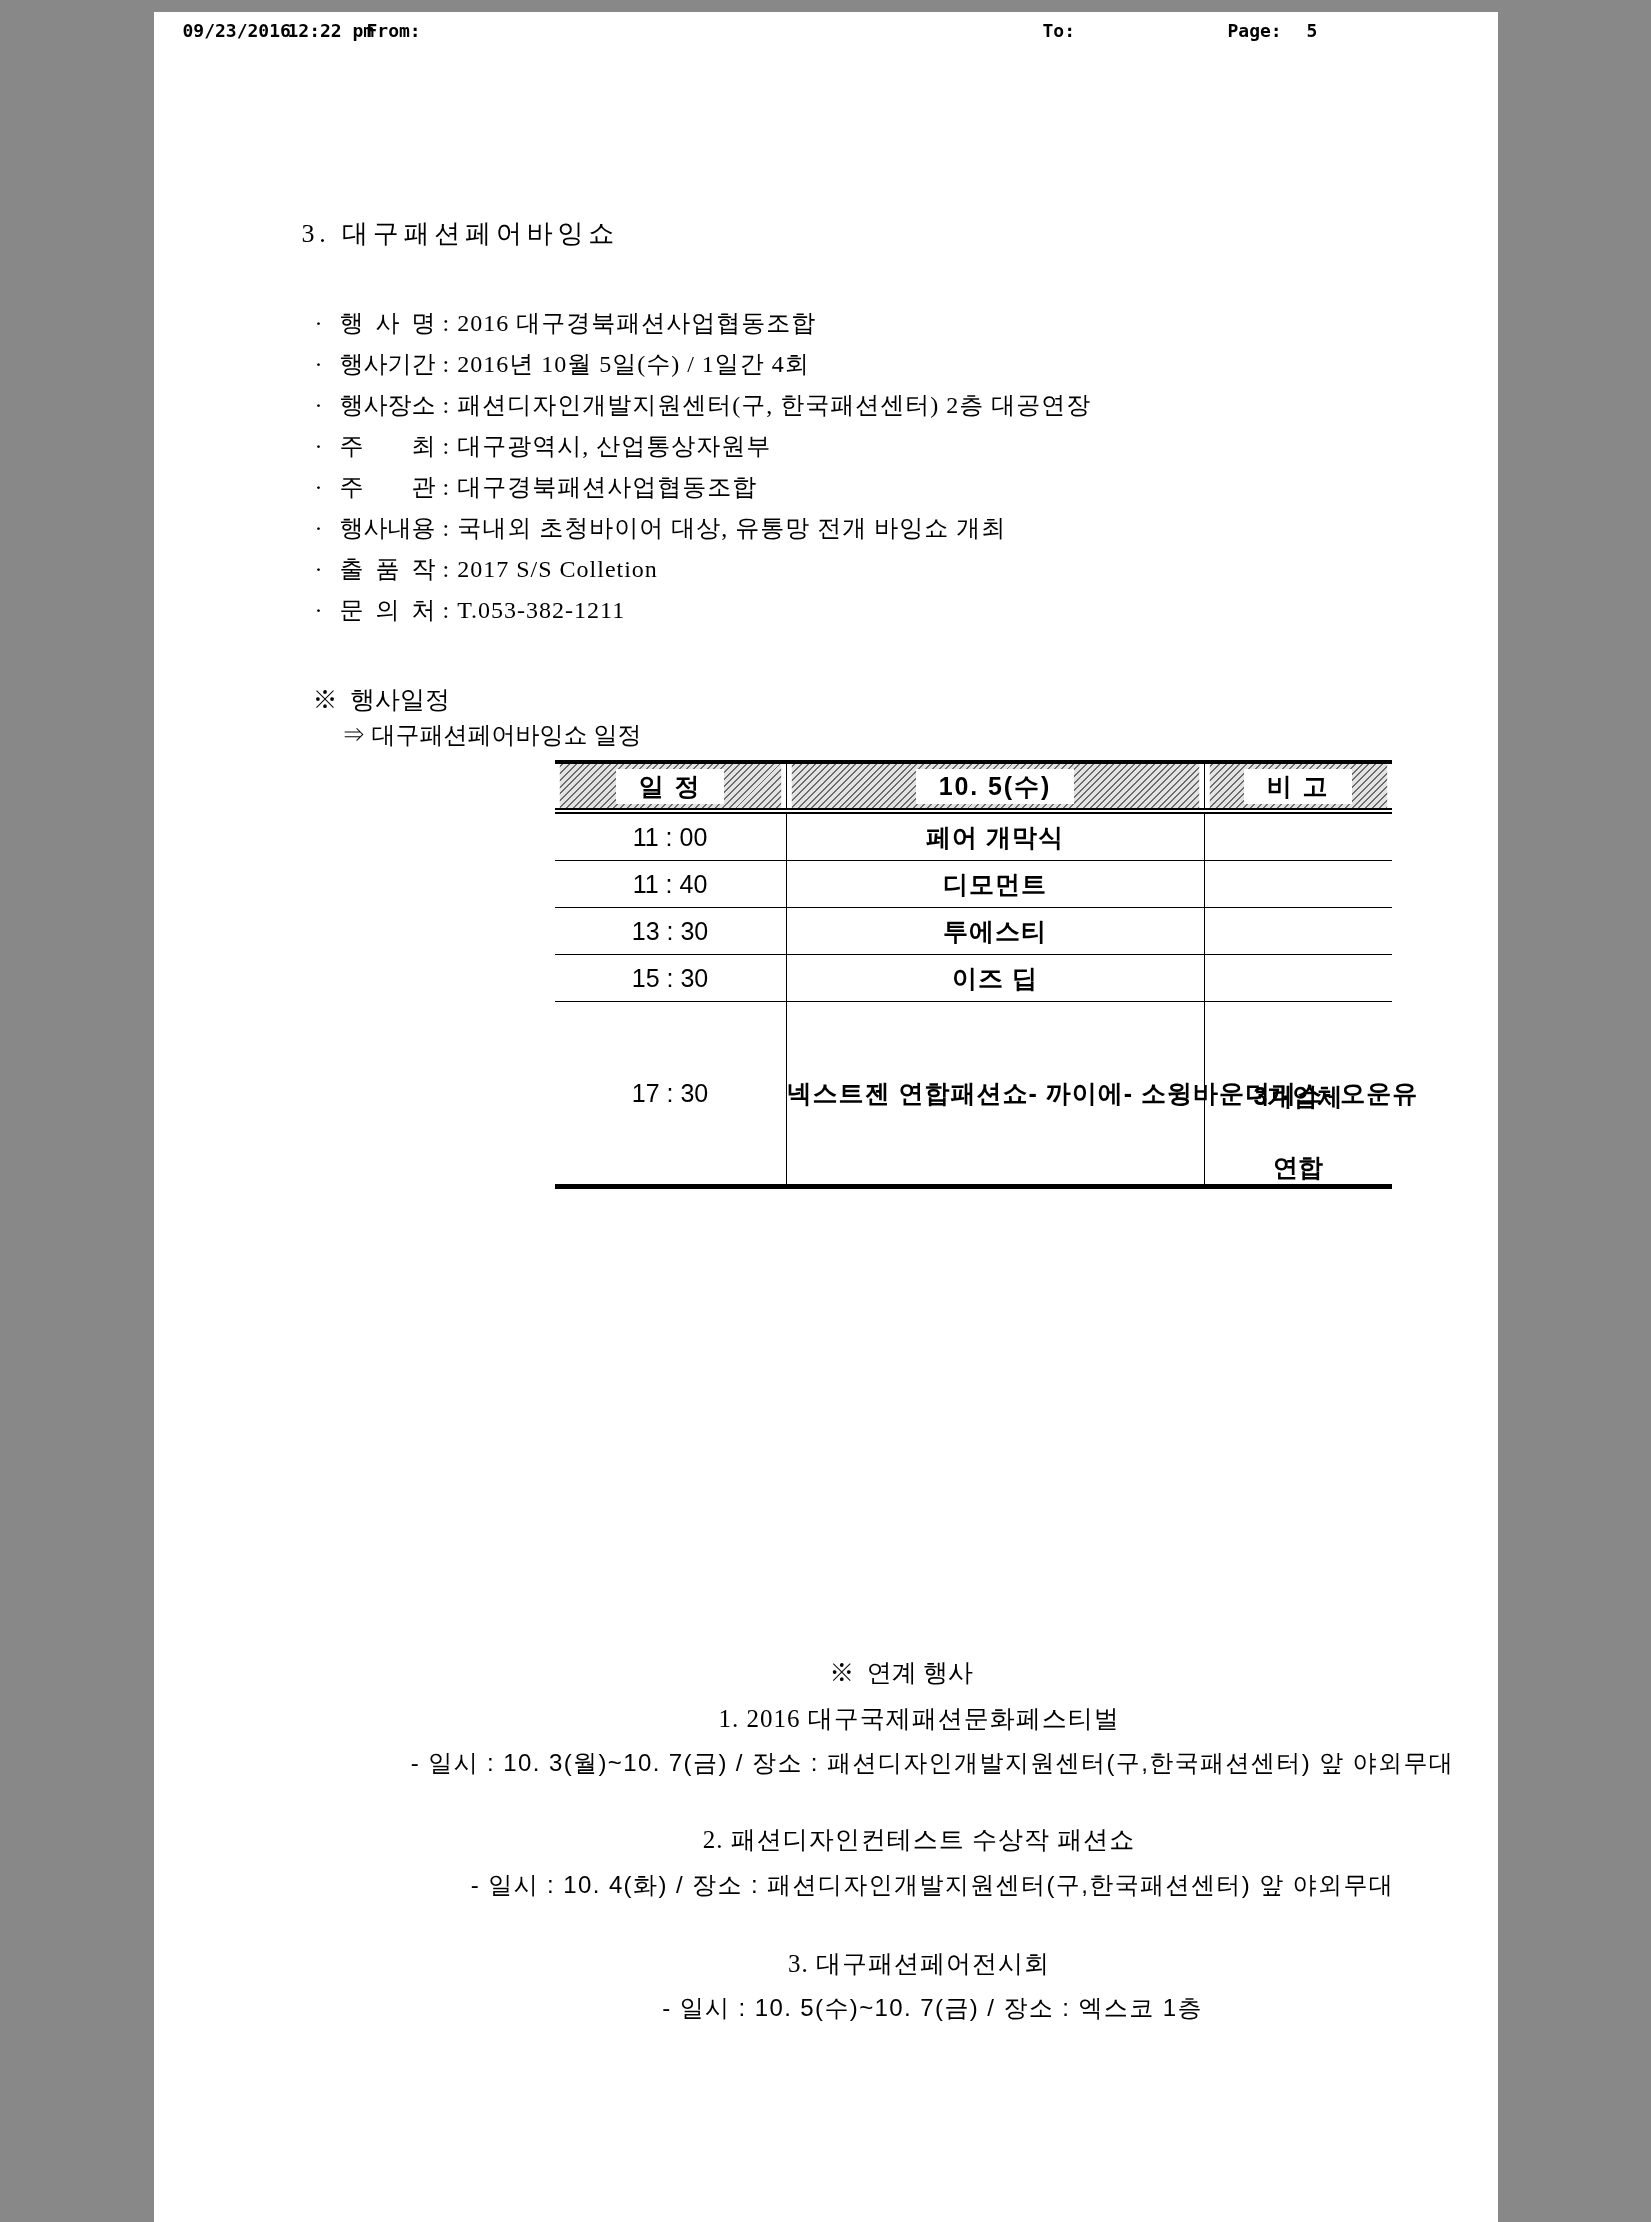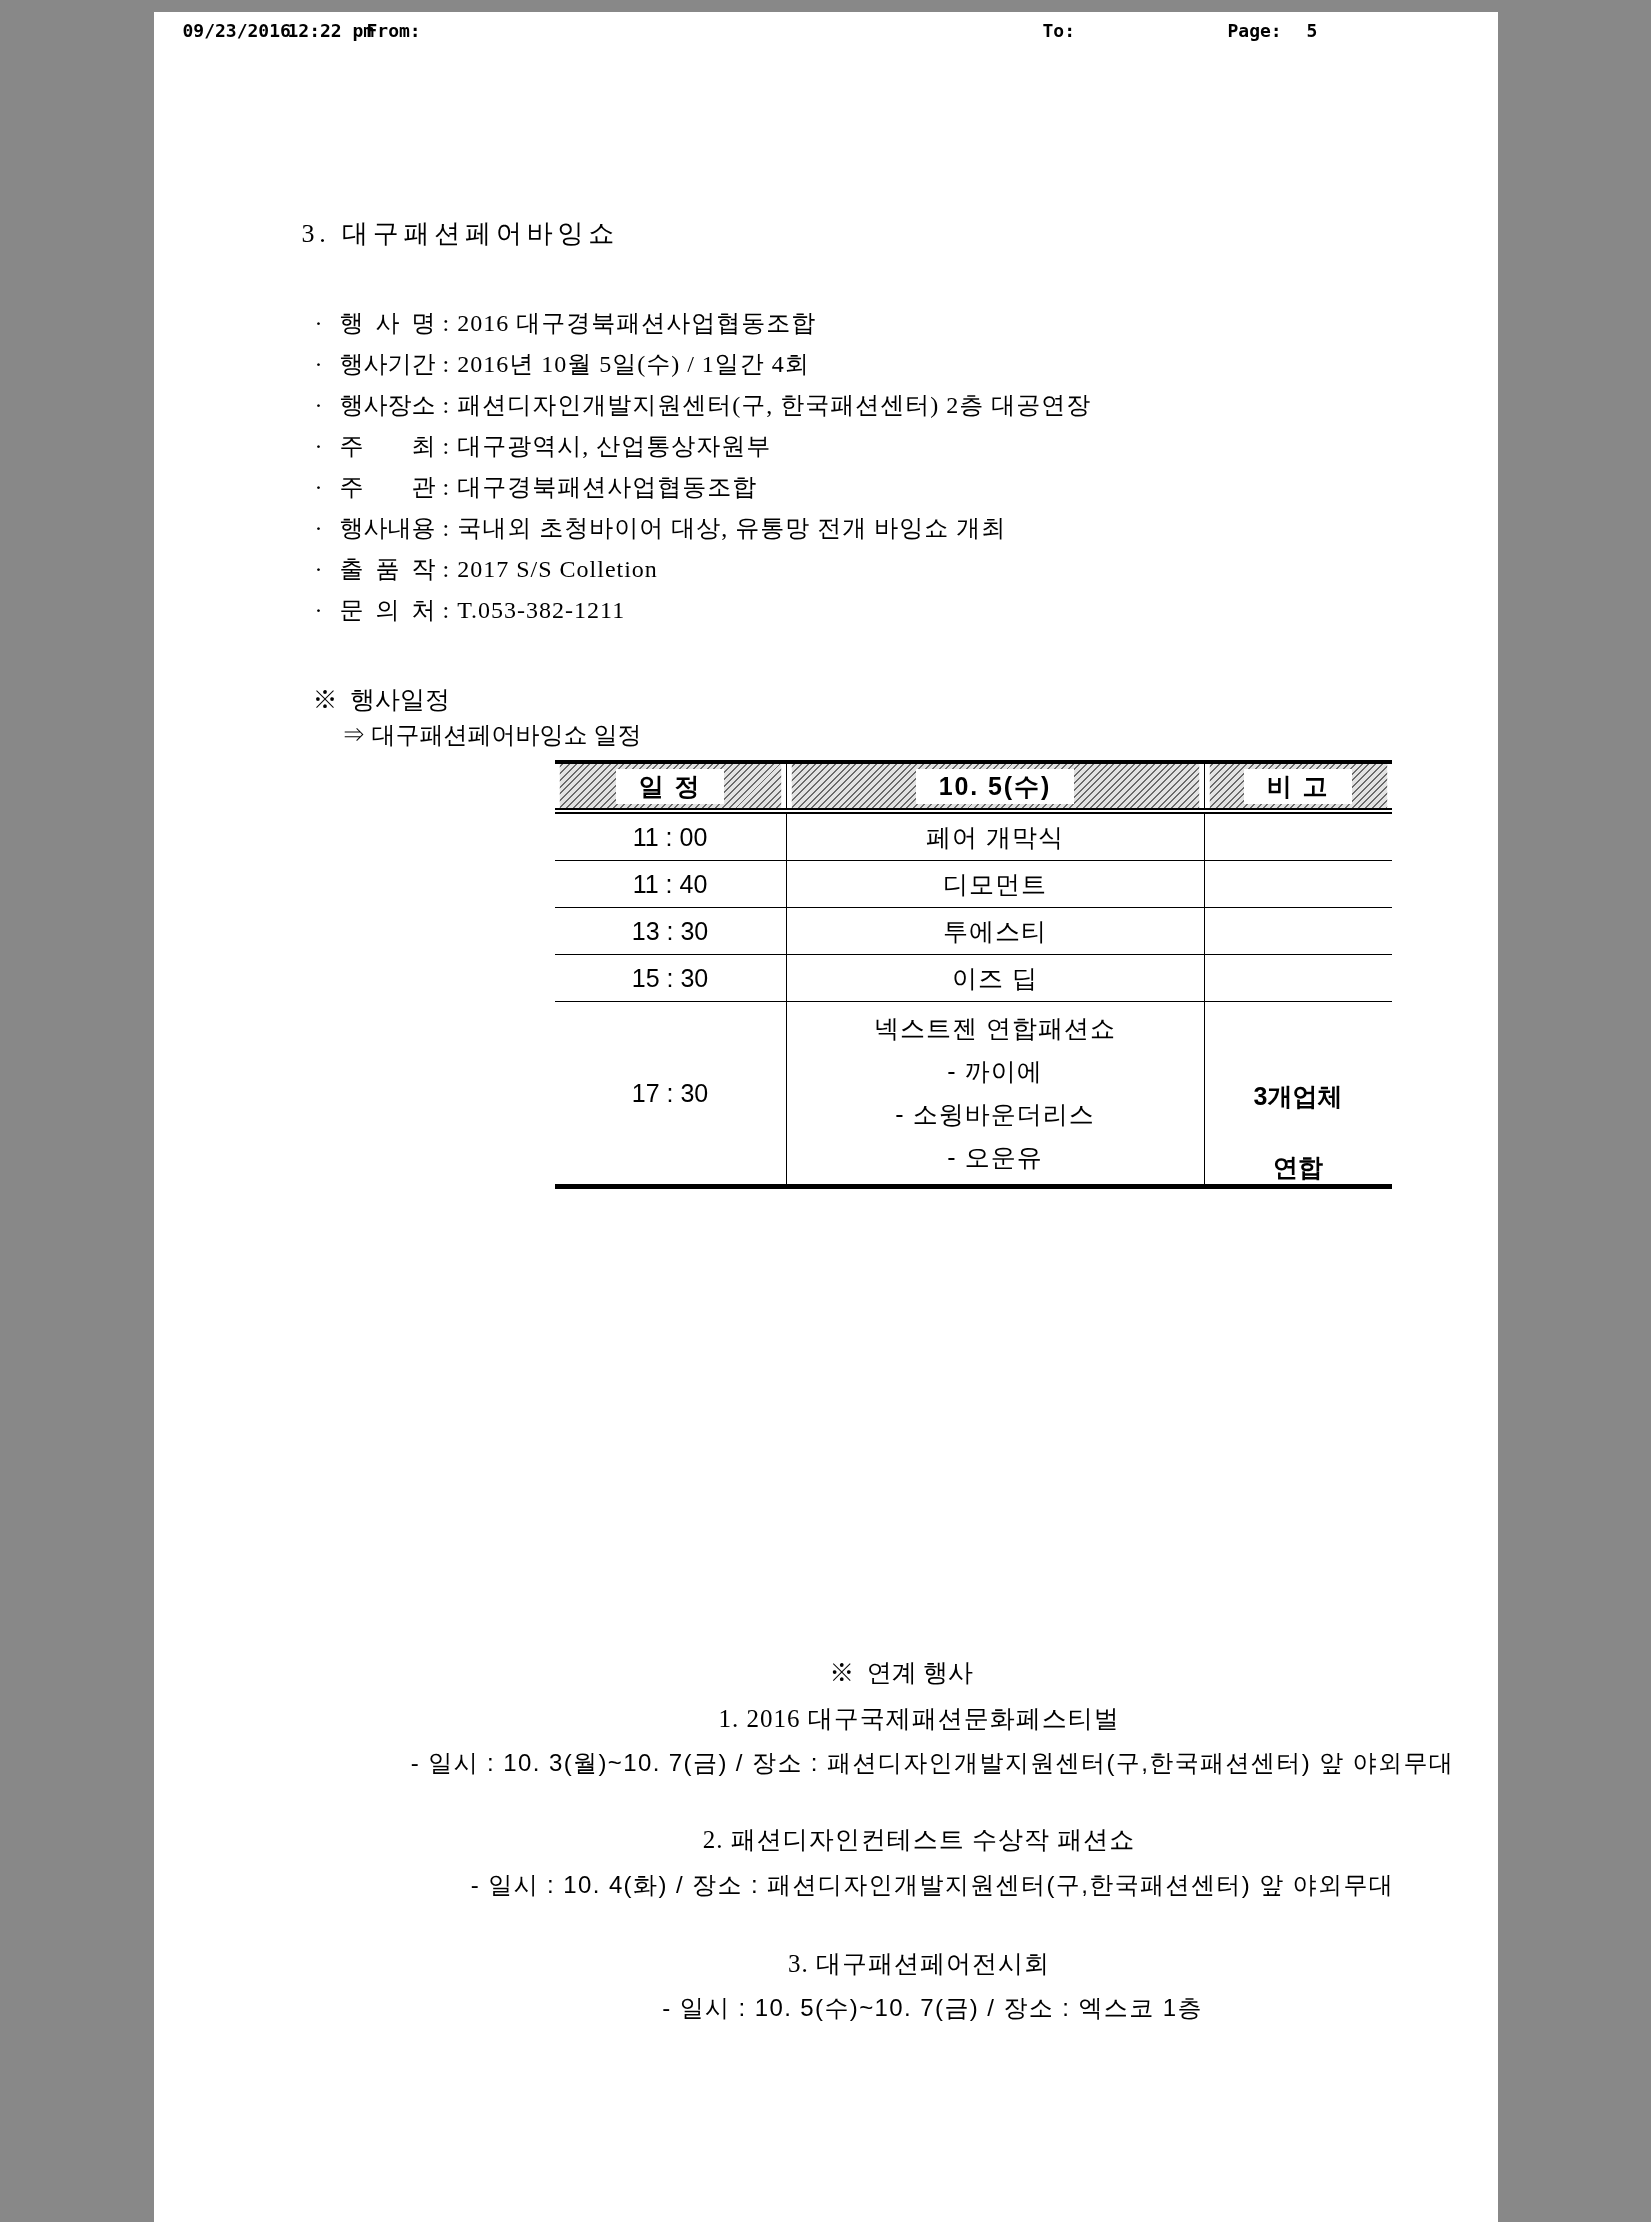--- a/index.html
+++ b/index.html
@@ -89,23 +89,23 @@
     height:46px;
     border-bottom:1.9px solid var(--ink,#000);
   }
   .t-row.big{height:182px;border-bottom:none;}
   .td{
     display:flex;align-items:center;justify-content:center;
     font:400 25px "Liberation Sans", sans-serif;
     white-space:pre;
   }
   .td + .td{border-left:1.9px solid var(--ink,#000);}
-  .td.event{font-weight:400;letter-spacing:1px;}
+  .td.event{font-weight:700;letter-spacing:1px;}
   .td.event.multi{
-    flex-direction:column;justify-content:space-between;
+    justify-content:space-between;
     padding:9.6px 0;
   }
   .td.note.multi{
     flex-direction:column;justify-content:flex-end;gap:38px;
     font-weight:600;
   }
 
   
   .related{position:absolute;left:0;top:1646px;width:100%;text-align:center;}
   .rel-heading{

